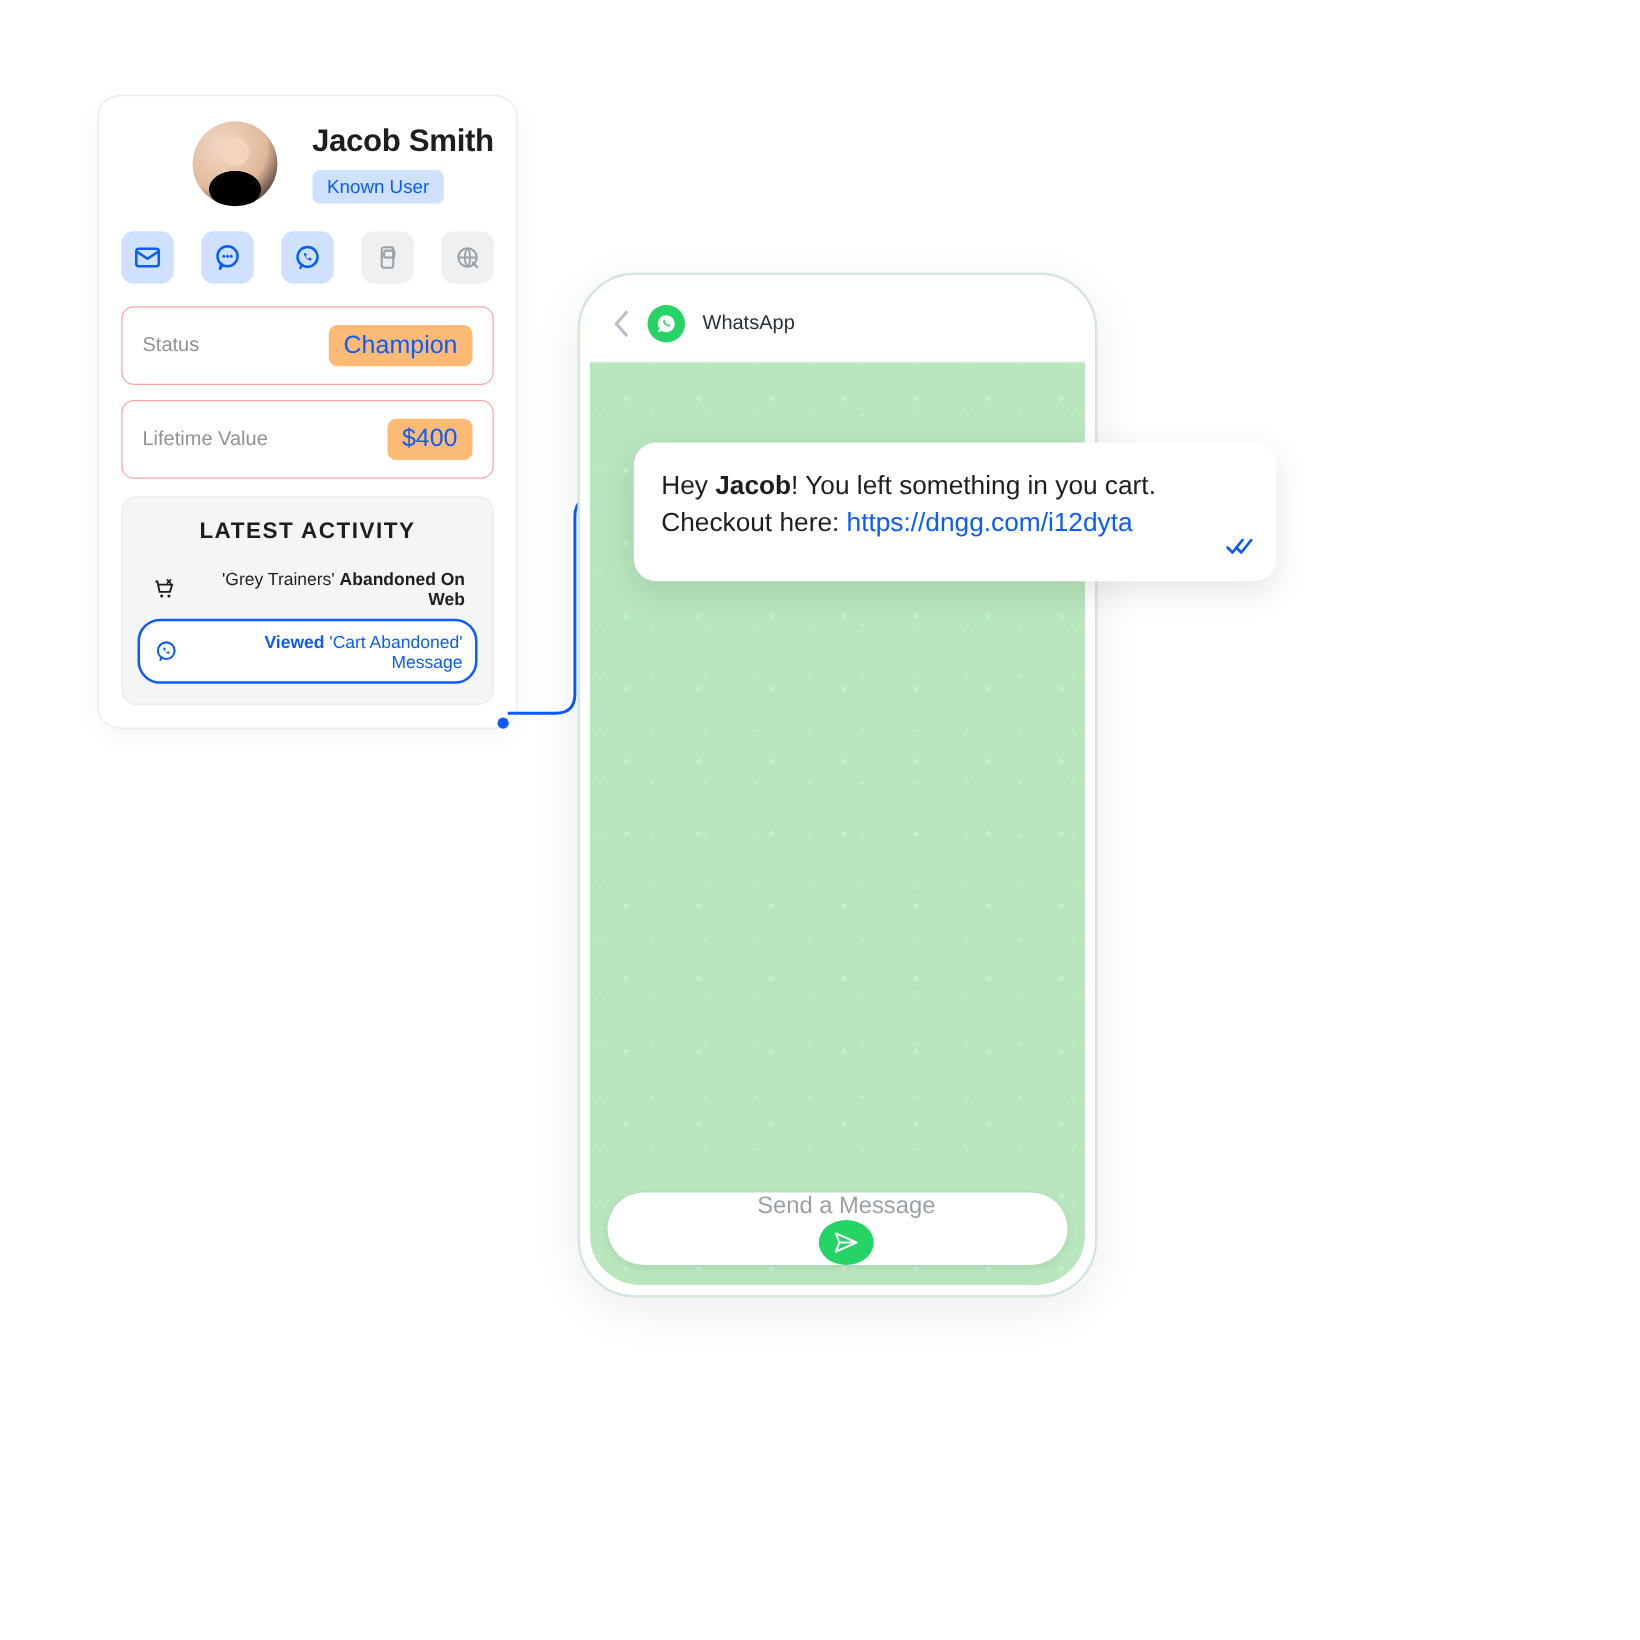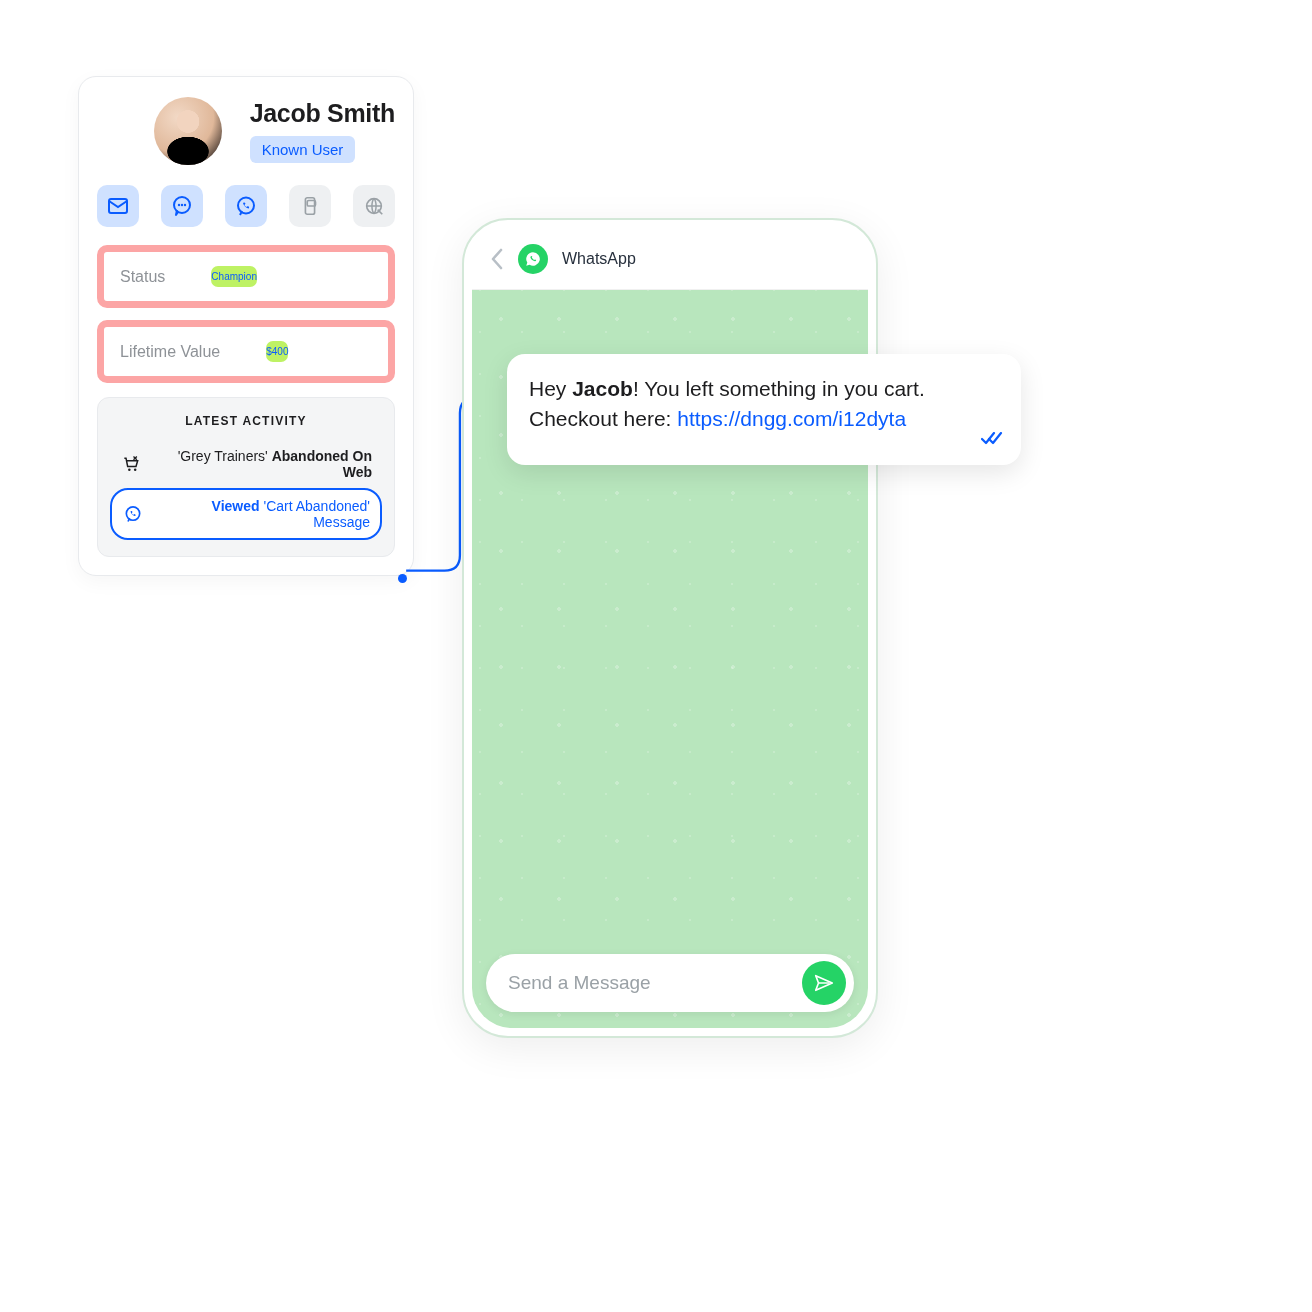--- a/index.html
+++ b/index.html
@@ -73,50 +73,51 @@
     border-radius: 10px;
     display: flex; align-items: center; justify-content: center;
     cursor: pointer;
   }
   .channel-btn.active { background: #cfe1ff; }
   .channel-btn.inactive { background: #eef0f2; }
 
   .stat-row {
     display: flex;
     align-items: center;
-    border: 7px solid #fca5a5;
+    justify-content: space-between;
+    border: 1px solid #fca5a5;
     border-radius: 10px;
     padding: 14px 16px;
     margin-bottom: 12px;
     gap: 46px;
   }
   .stat-label {
     font-size: 16px;
     color: #8e9297;
     font-weight: 400;
   }
   .stat-value {
-    background: #bef264;
+    background: #fdba74;
     color: #0a5cff;
-    font-size: 10px;
+    font-size: 20px;
     font-weight: 500;
-    padding: 5px 0;
+    padding: 5px 12px;
     border-radius: 7px;
   }
 
   .activity-card {
     margin-top: 14px;
     background: #f4f5f6;
     border: 1px solid #e8eaed;
     border-radius: 12px;
     padding: 16px 12px 16px;
   }
   .activity-title {
     text-align: center;
-    font-size: 12px;
+    font-size: 18px;
     font-weight: 800;
     letter-spacing: 1.2px;
     color: #1d1d1f;
     margin-bottom: 12px;
   }
   .activity-item {
     display: flex;
     align-items: center;
     gap: 12px;
     padding: 8px 10px;
@@ -194,20 +195,21 @@
   .compose-bar {
     position: absolute;
     left: 14px; right: 14px; bottom: 16px;
     height: 58px;
     background: #ffffff;
     border-radius: 30px;
     display: flex;
     align-items: center;
     padding: 0 8px 0 22px;
     box-shadow: 0 2px 8px rgba(0,0,0,0.08);
+    flex-direction: column;
   }
   .compose-placeholder {
     flex: 1;
     color: #9aa1a6;
     font-size: 19px;
   }
   .send-btn {
     width: 44px; height: 44px;
     border-radius: 50%;
     background: #25d366;

